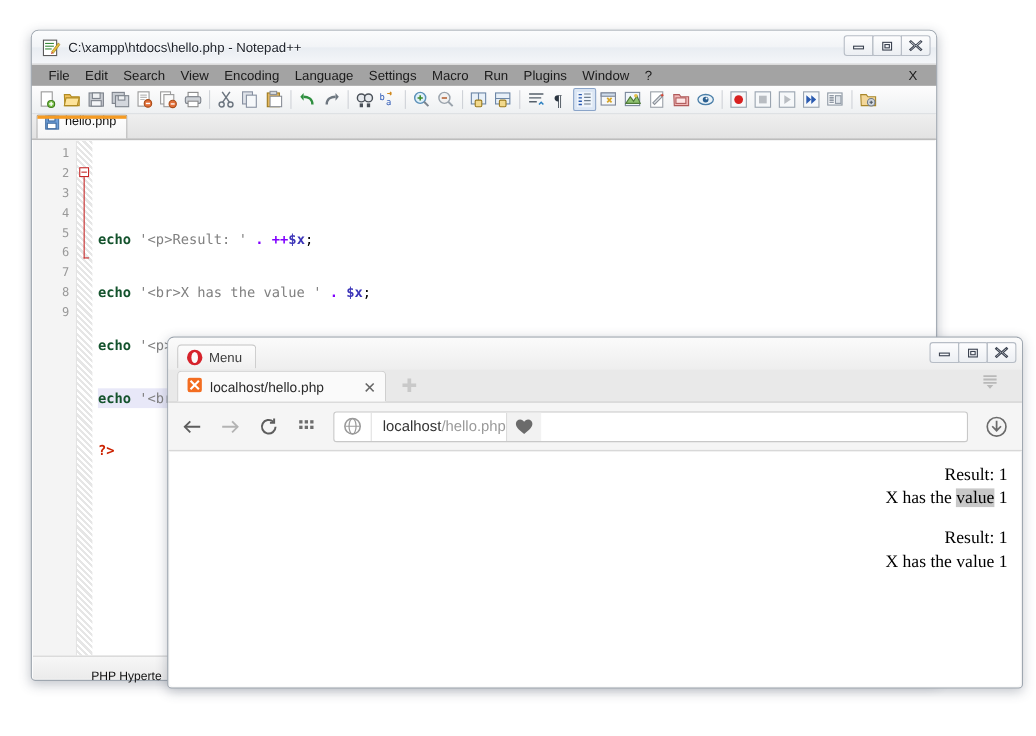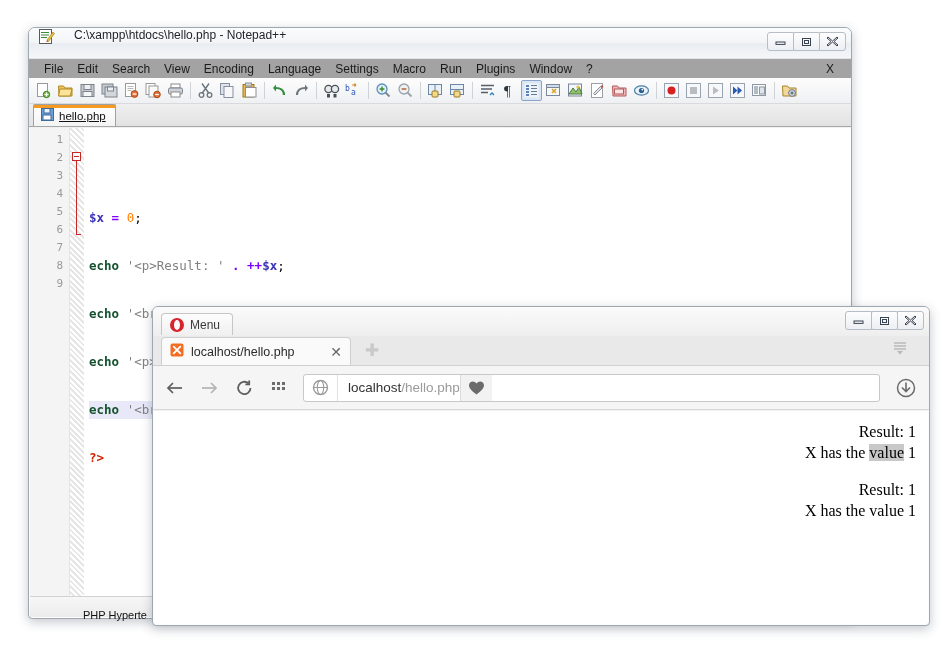--- a/index.html
+++ b/index.html
@@ -17,24 +17,23 @@
     position: absolute;
     background: #f0f0f0;
     border: 1px solid #9fa7b0;
     border-radius: 7px 7px 4px 4px;
     box-shadow: 0 3px 11px rgba(60,70,90,0.30), 0 0 0 1px rgba(255,255,255,0.8) inset;
   }
   .titlebar {
     height: 30px;
     border-radius: 6px 6px 0 0;
     background: linear-gradient(to bottom, #fbfcfd 0%, #f2f4f7 48%, #e9edf2 52%, #f4f6f9 100%);
-    display: flex; align-items: flex-start;
+    display: flex; align-items: center;
     padding: 0 6px 0 9px;
     position: relative;
-    gap: 12px;
   }
   .title-text {
     font-size: 12px; color: #20242c;
     margin-left: 7px; white-space: nowrap;
     text-shadow: 0 1px 0 #fff;
   }
   .winbtns { position:absolute; right:5px; top:4px; display:flex; }
   .winbtn {
     width: 27px; height: 19px;
     border: 1px solid #b7bdc6;
@@ -73,28 +72,27 @@
   .tb.active { border:1px solid #8aa4c8; background:#dbe6f4; }
   .tbsep { width:1px; height:17px; background:#cfd2d7; margin:0 3px; }
 
   .tabstrip {
     height: 23px;
     background: linear-gradient(to bottom,#efefef,#e2e2e2);
     border-bottom:1px solid #a6a6a6;
     display:flex; align-items:flex-end; padding-left:4px;
   }
   .tab {
-    height: 22px; display:flex; align-items:center; gap:5px;
+    height: 22px; display:flex; align-items:flex-start; gap:5px;
     padding: 0 9px 0 7px;
     background: linear-gradient(to bottom,#ffffff,#f4f4f4);
     border:1px solid #a0a0a0; border-bottom:none;
     border-radius:2px 2px 0 0;
     font-size:11.5px; color:#111;
     position:relative;
-    text-decoration:underline;
   }
   .tab::before {
     content:''; position:absolute; left:0; right:0; top:0; height:3px;
     background:#f59b23;
   }
 
   .editor {
     position:absolute; left:1px; right:1px; top:100px; bottom:22px;
     background:#ffffff; display:flex; overflow:hidden;
   }
@@ -510,21 +508,20 @@
       <div>7</div>
       <div>8</div>
       <div>9</div>
     </div>
     <div class="foldmargin">
       <div class="fold-box"></div>
       <div class="fold-line"></div>
     </div>
     <div class="code">
       <div class="ln">&nbsp;</div>
-      <div class="ln"><span class="var">$x</span><span> </span><span class="op">=</span><span> </span><span class="num">0</span><span class="punc">;</span></div>
       <div class="ln"><span class="kw">echo</span><span> </span><span class="str">'&lt;p&gt;Result: '</span><span> </span><span class="op">.</span><span> </span><span class="op">++</span><span class="var">$x</span><span class="punc">;</span></div>
       <div class="ln"><span class="kw">echo</span><span> </span><span class="str">'&lt;br&gt;X has the value '</span><span> </span><span class="op">.</span><span> </span><span class="var">$x</span><span class="punc">;</span></div>
       <div class="ln"><span class="kw">echo</span><span> </span><span class="str">'&lt;p&gt;Result: '</span><span> </span><span class="op">.</span><span> </span><span class="var">$x</span><span class="op">++</span><span class="punc">;</span></div>
       <div class="ln cur"><span class="kw">echo</span><span> </span><span class="str">'&lt;br&gt;X has the value '</span><span> </span><span class="op">.</span><span> </span><span class="var">$x</span><span class="punc">,</span><span> </span><span class="str">'&lt;/p&gt;'</span><span class="punc">;</span></div>
       <div class="ln"><span class="tag">?&gt;</span></div>
       <div class="ln">&nbsp;</div>
     </div>
   </div>
 
   <div class="statusbar">

